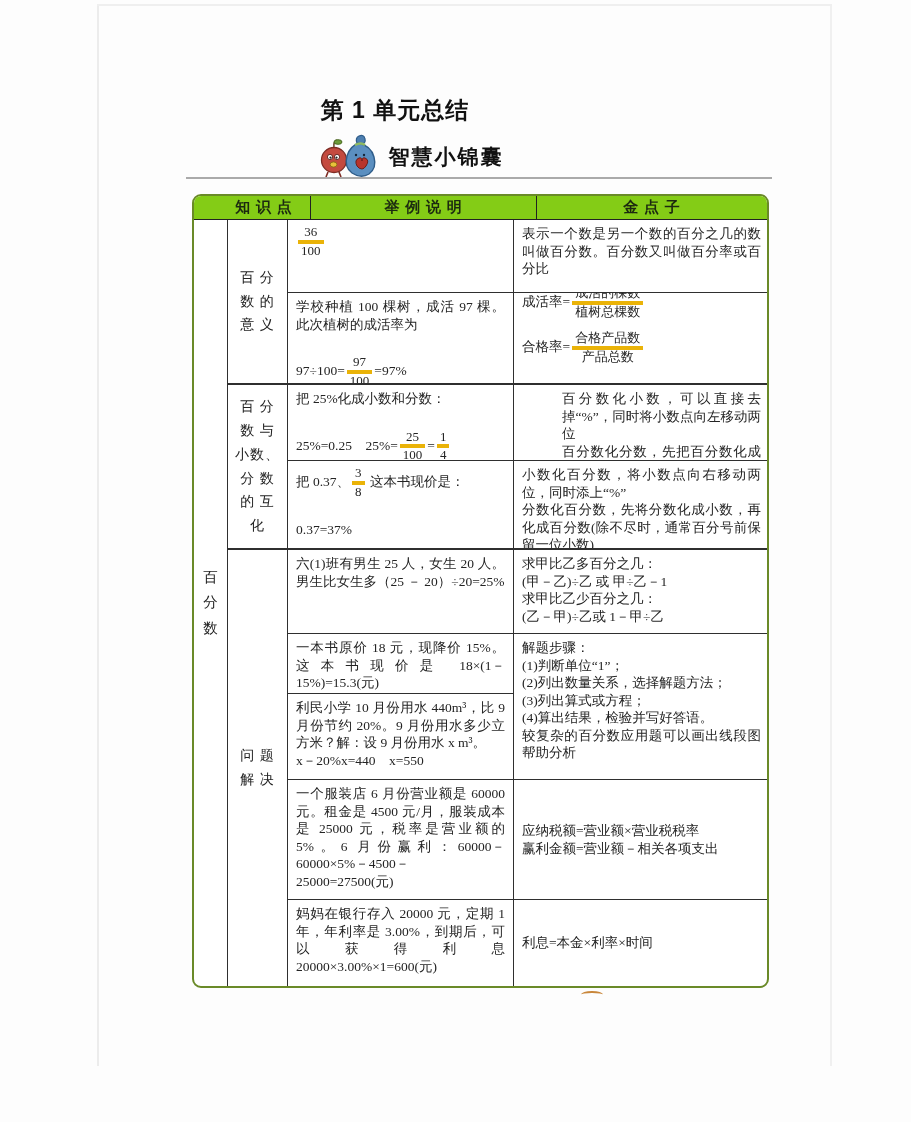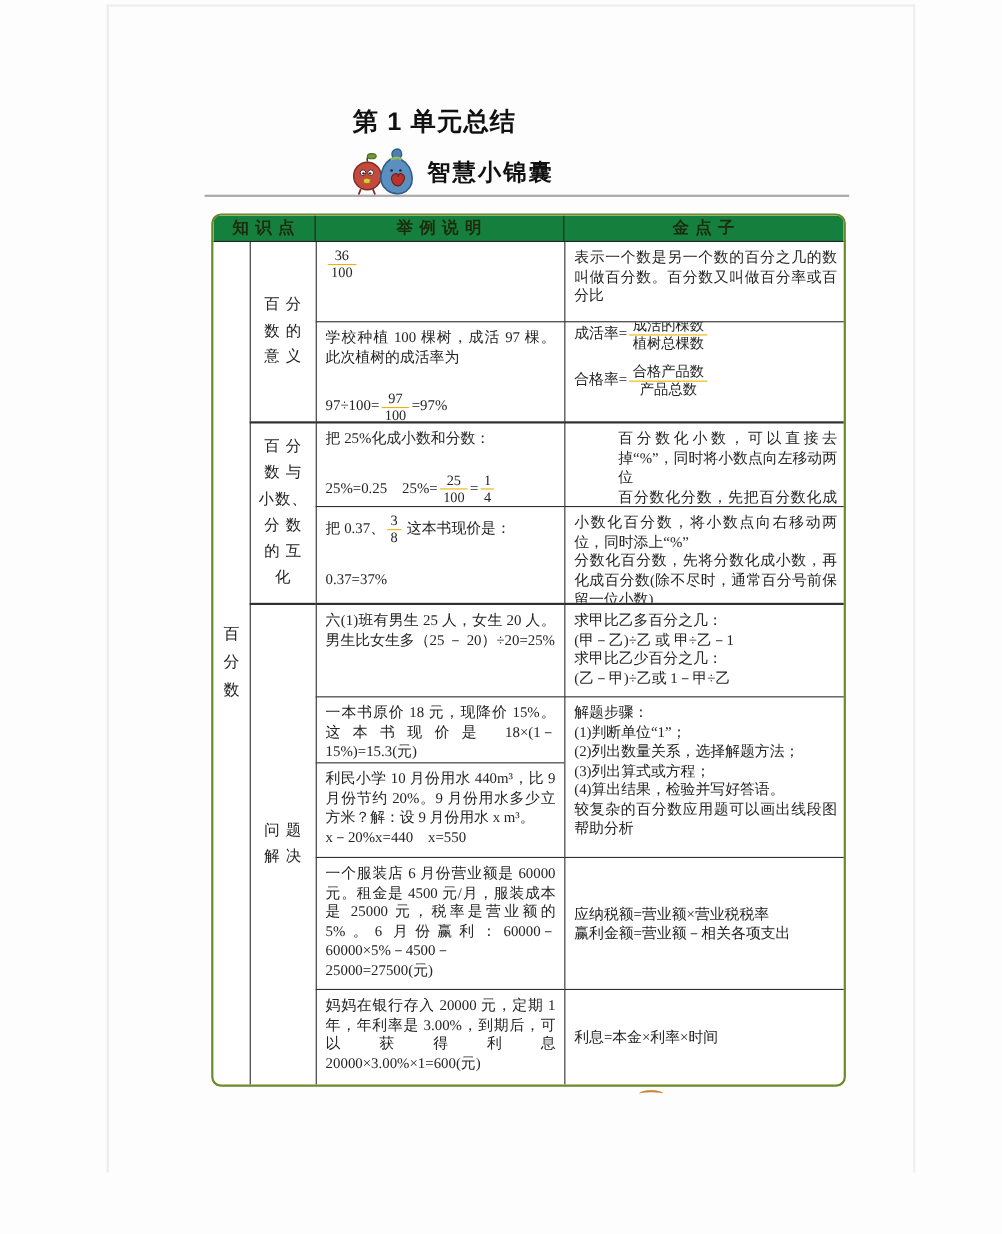--- a/index.html
+++ b/index.html
@@ -34,21 +34,21 @@
     font-family:"Liberation Sans","DejaVu Sans",sans-serif;
     font-size:21px; font-weight:bold; letter-spacing:2px; color:#111;
   }
   .topline { position:absolute; left:186px; top:177px; width:586px; height:2px; background:#aaaaaa; }
 
   .tablewrap {
     position:absolute; left:192px; top:194px; width:577px;
     border:2.5px solid #6a8a28; border-radius:9px;
     background:#ffffff; overflow:hidden;
   }
-  .thead { display:flex; height:24px; background:#15803d; border-bottom:1.5px solid #222; }
+  .thead { display:flex; height:24px; background:#84cc16; border-bottom:1.5px solid #222;padding-left:24px; }
   .th {
     display:flex; align-items:center; justify-content:center;
     font-size:15px; font-weight:bold; color:#1c2a10; letter-spacing:1px;
   }
   .th-k { width:93px; border-right:1.5px solid #222; }
   .th-e { width:226px; border-right:1.5px solid #222; }
   .th-t { flex:1; }
 
   .tbody {
     display:grid;
@@ -74,21 +74,21 @@
   }
   .prelines { white-space:pre-line; }
   .vcenter { display:flex; flex-direction:column; justify-content:center; }
 
   .eq { margin-top:22px; text-align:left; }
 
   .frac {
     display:inline-block; vertical-align:middle; text-align:center;
     line-height:1.12; margin:0 2px; font-size:13px;
   }
-  .frac .fn { display:block; border-bottom:1px solid #eab308; padding:0 3px; }
+  .frac .fn { display:block; border-bottom:4px solid #eab308; padding:0 3px; }
   .frac .fd { display:block; padding:0 3px; }
 
   .fline { margin:3px 0 9px 0; text-align:left; }
   .fline:last-child { margin-bottom:0; }
   .dots { margin-top:2px; }
 
   
   .e1{grid-area:1/3/2/4;} .e2{grid-area:2/3/3/4;} .e3{grid-area:3/3/4/4;}
   .e4{grid-area:4/3/5/4;} .e5{grid-area:5/3/6/4;} .e6{grid-area:6/3/7/4;}
   .e7{grid-area:7/3/8/4;} .e8{grid-area:8/3/9/4;} .e9{grid-area:9/3/10/4;}

